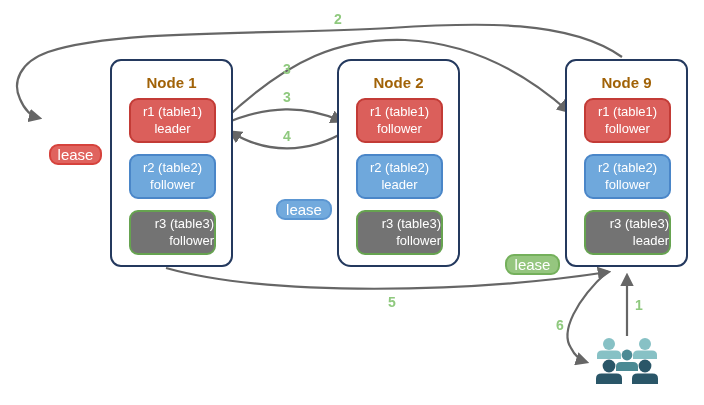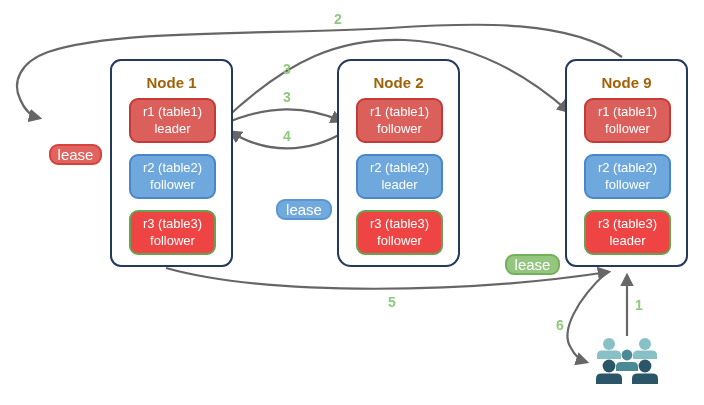--- a/index.html
+++ b/index.html
@@ -17,21 +17,21 @@
   
   .replica{position:absolute;left:17px;width:87px;height:45px;border-radius:9px;
            border:2px solid;box-sizing:border-box;color:#ffffff;font-size:13px;
            display:flex;flex-direction:column;align-items:center;justify-content:center;
            line-height:1.3;text-align:center;}
   .pos-1{top:37px;}
   .pos-2{top:93px;}
   .pos-3{top:149px;}
   .c-red{background:#db5f5b;border-color:#c33b36;}
   .c-blue{background:#6fa8dc;border-color:#4a86c8;}
-  .c-green{background:#ef4444;border-color:#66a350;}
+  .c-green{background:#737373;border-color:#66a350;align-items:flex-end;}
 
   
   .lease{position:absolute;border-radius:9px;color:#ffffff;font-size:15px;
          display:flex;align-items:center;justify-content:center;box-sizing:border-box;z-index:2;margin-top:32px;}
   .lease-red{left:49px;top:112px;width:53px;height:21px;background:#e0635e;border:2px solid #d6423c;}
   .lease-blue{left:276px;top:167px;width:56px;height:21px;background:#72aadd;border:2px solid #5b96d2;}
   .lease-green{left:505px;top:222px;width:55px;height:21px;background:#95c67f;border:2px solid #74b05b;}
 
   
   .step{position:absolute;color:#8fc97e;font-weight:bold;font-size:14px;z-index:3;}

